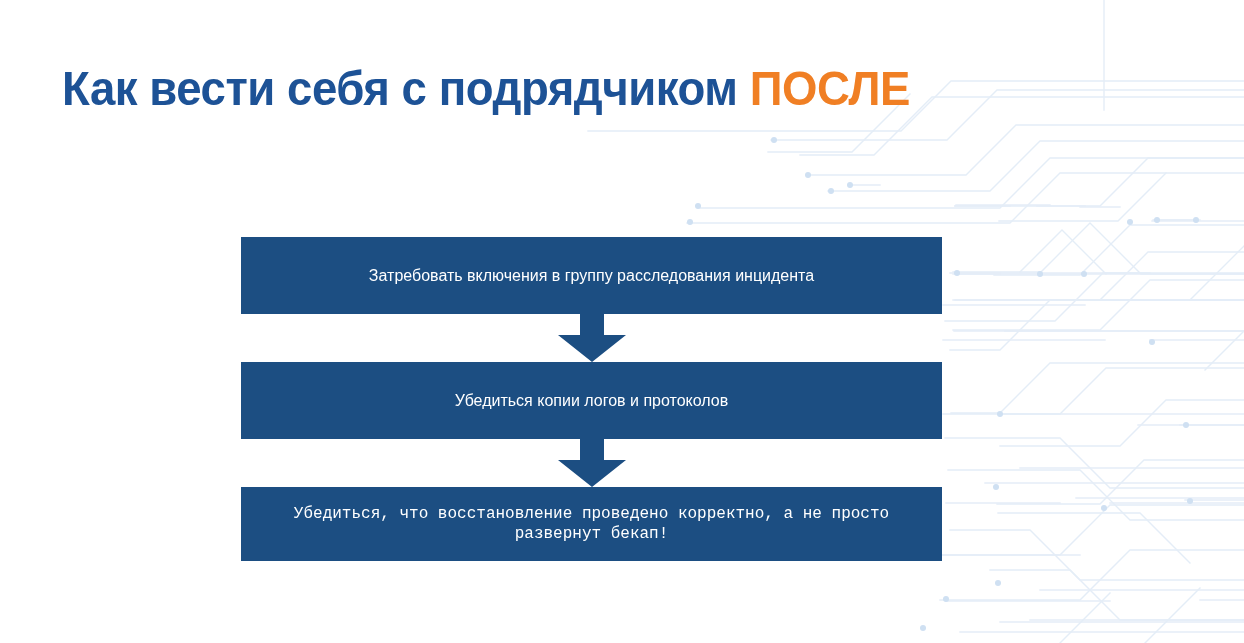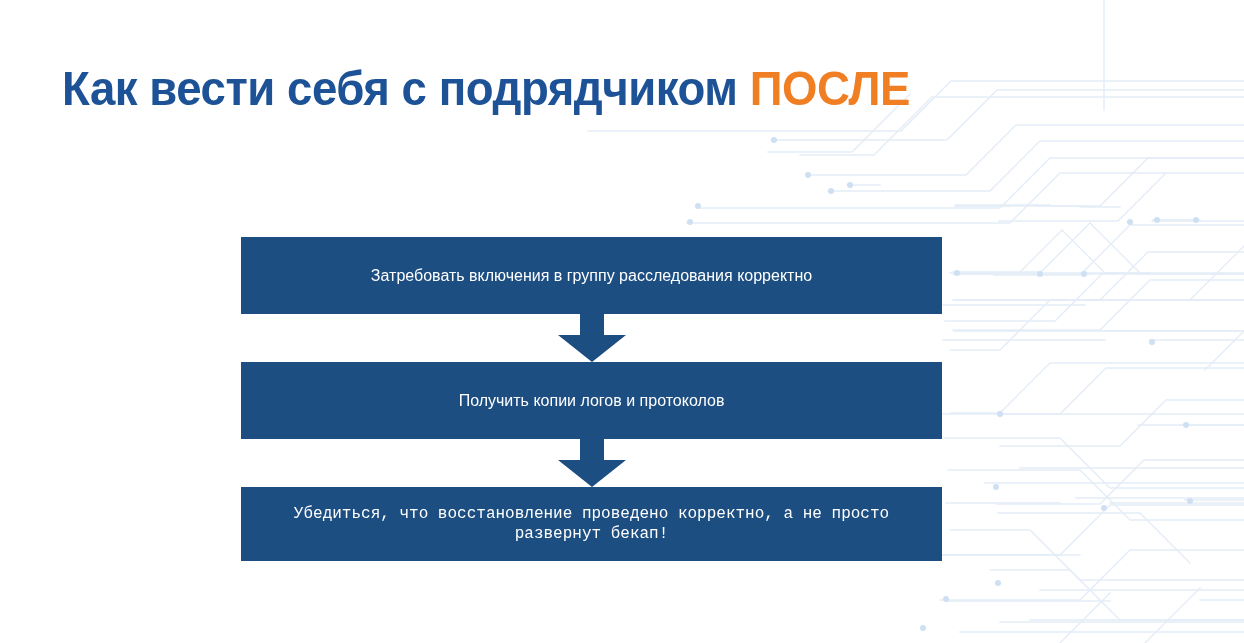--- a/index.html
+++ b/index.html
@@ -202,31 +202,31 @@
     </g>
   </svg>
 
   <h1 id="title">
     <span class="t-blue">Как вести себя с подрядчиком </span><span class="t-orange">ПОСЛЕ</span>
   </h1>
 
   <div id="flow">
 
     <div class="flow-box b1">
-      <span>Затребовать включения в группу расследования корректно</span>
+      <span>Затребовать включения в группу расследования инцидента</span>
     </div>
 
     <div class="flow-gap">
       <svg class="flow-arrow" viewBox="0 0 84 48" xmlns="http://www.w3.org/2000/svg" aria-hidden="true">
         <polygon points="30,0 54,0 54,21 76,21 42,48 8,21 30,21" fill="#1c4e82"></polygon>
       </svg>
     </div>
 
     <div class="flow-box b2">
-      <span>Получить копии логов и протоколов</span>
+      <span>Убедиться копии логов и протоколов</span>
     </div>
 
     <div class="flow-gap">
       <svg class="flow-arrow" viewBox="0 0 84 48" xmlns="http://www.w3.org/2000/svg" aria-hidden="true">
         <polygon points="30,0 54,0 54,21 76,21 42,48 8,21 30,21" fill="#1c4e82"></polygon>
       </svg>
     </div>
 
     <div class="flow-box b3">
       <span>Убедиться, что восстановление проведено корректно, а не просто развернут бекап!</span>

